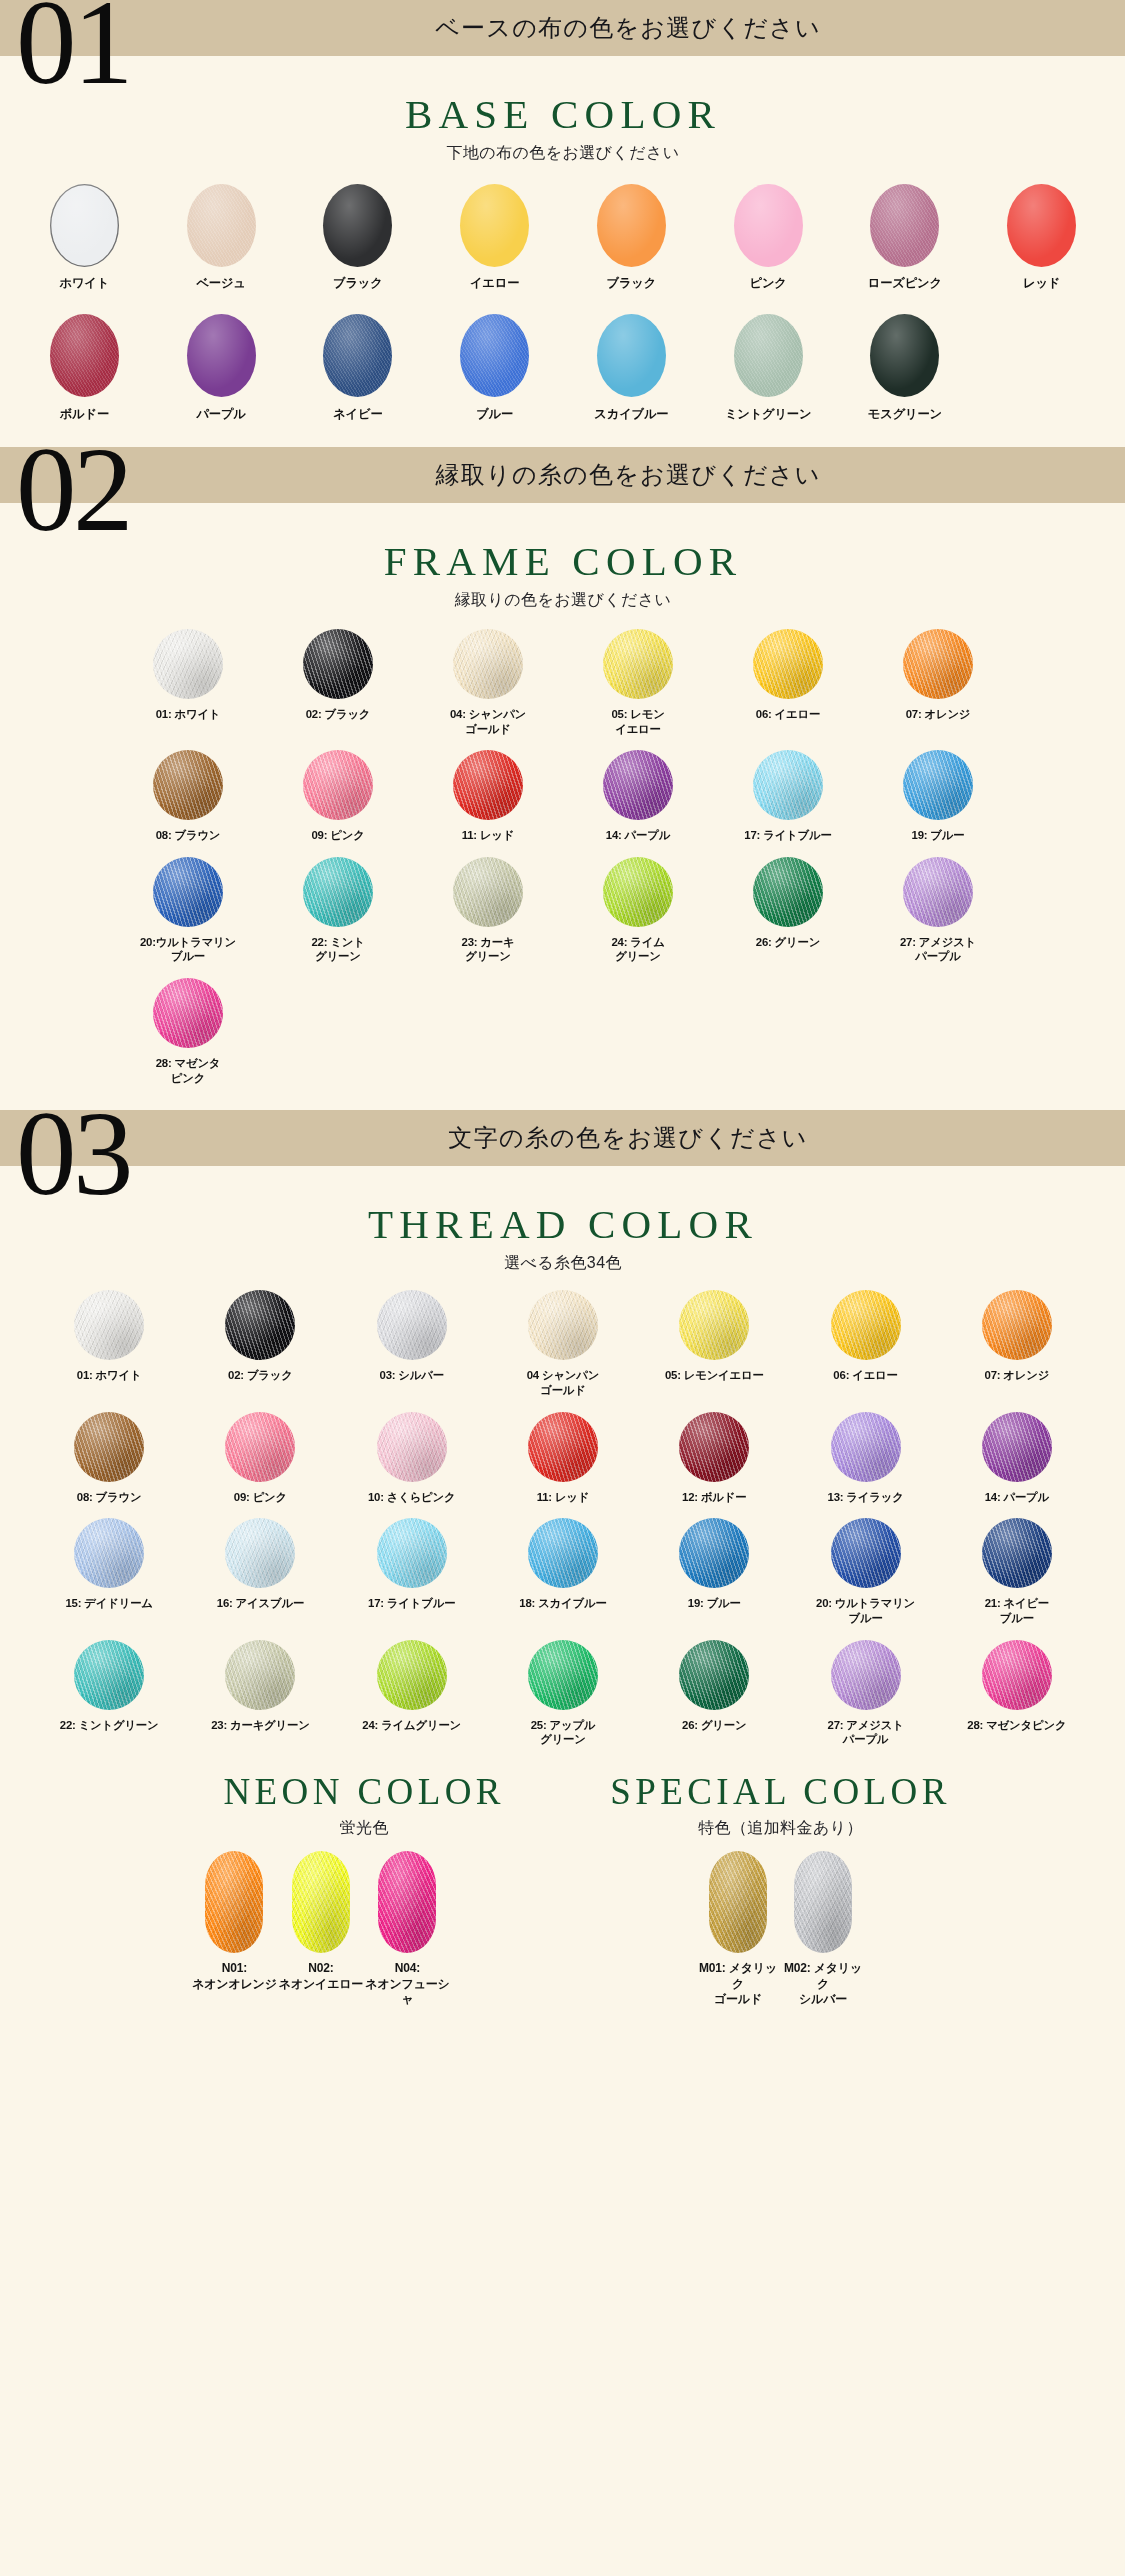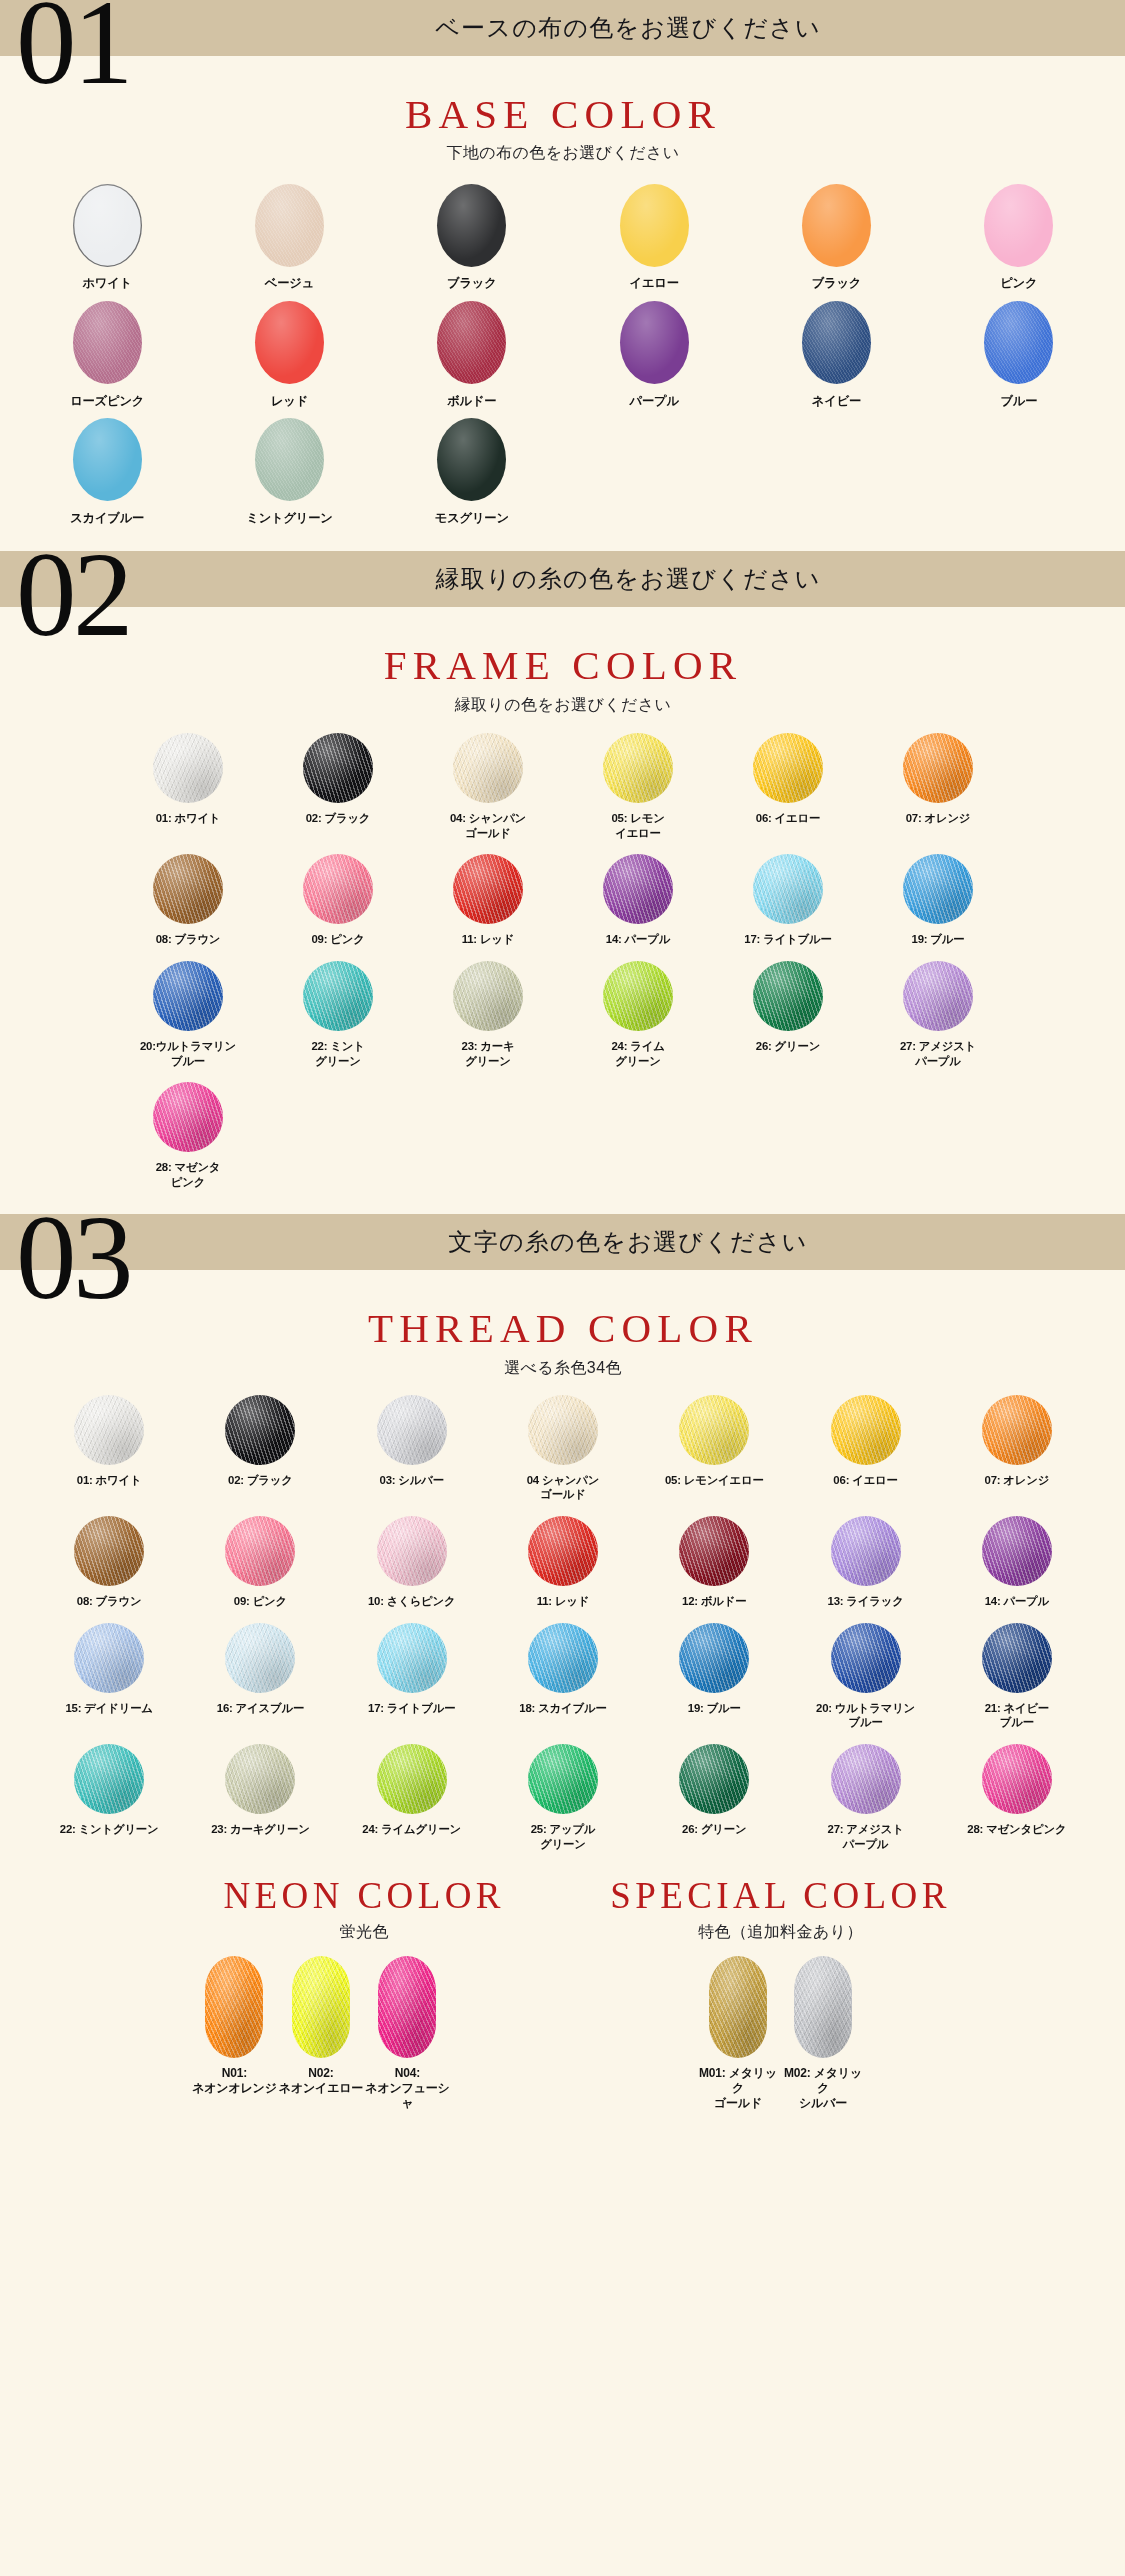--- a/index.html
+++ b/index.html
@@ -54,40 +54,40 @@
     z-index: 3;
   }
 
   
   .en-head {
     text-align: center;
     font-family: "Liberation Serif", "DejaVu Serif", serif;
     font-weight: 400;
     font-size: 41px;
     letter-spacing: 6.2px;
-    color: #b91c1c;
+    color: #14532d;
     margin-top: 16px;
   }
   .en-head.small { font-size: 37px; letter-spacing: 4.4px; }
   .jp-sub {
     text-align: center;
     font-size: 16px;
     color: #26262a;
     margin-top: 5.3px;
     letter-spacing: 0.4px;
   }
 
   
   .grid {
     display: grid;
     justify-items: center;
     margin: 0 auto;
     padding: 0 16px;
   }
-  .grid-base { grid-template-columns: repeat(6, 1fr); row-gap: 0; margin-top: 19.3px; }
+  .grid-base { grid-template-columns: repeat(8, 1fr); row-gap: 13px; margin-top: 19.3px; }
   .grid-frame { grid-template-columns: repeat(6, 1fr); row-gap: 5.3px; margin-top: 17.6px; width: 932px; }
   .grid-thread { grid-template-columns: repeat(7, 1fr); row-gap: 5.3px; margin-top: 16px; width: 1091px; }
   .grid-neon { grid-template-columns: repeat(4, 1fr); row-gap: 3.5px; margin-top: 12.3px; width: 378px; }
   .grid-special { grid-template-columns: repeat(2, 1fr); row-gap: 3.5px; margin-top: 12.3px; width: 202px; }
 
   .cell {
     display: flex;
     flex-direction: column;
     align-items: center;
     width: 100%;

